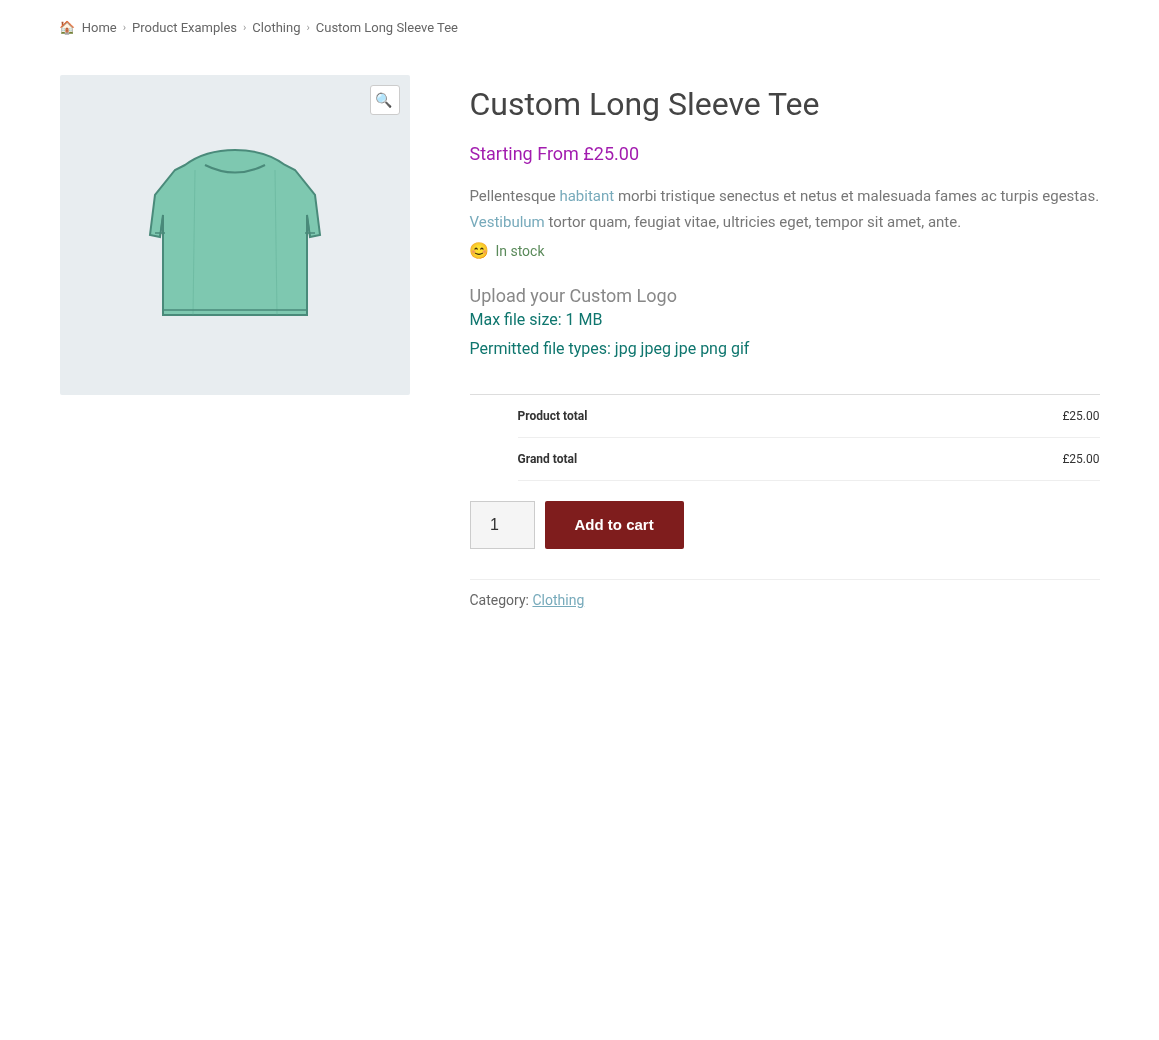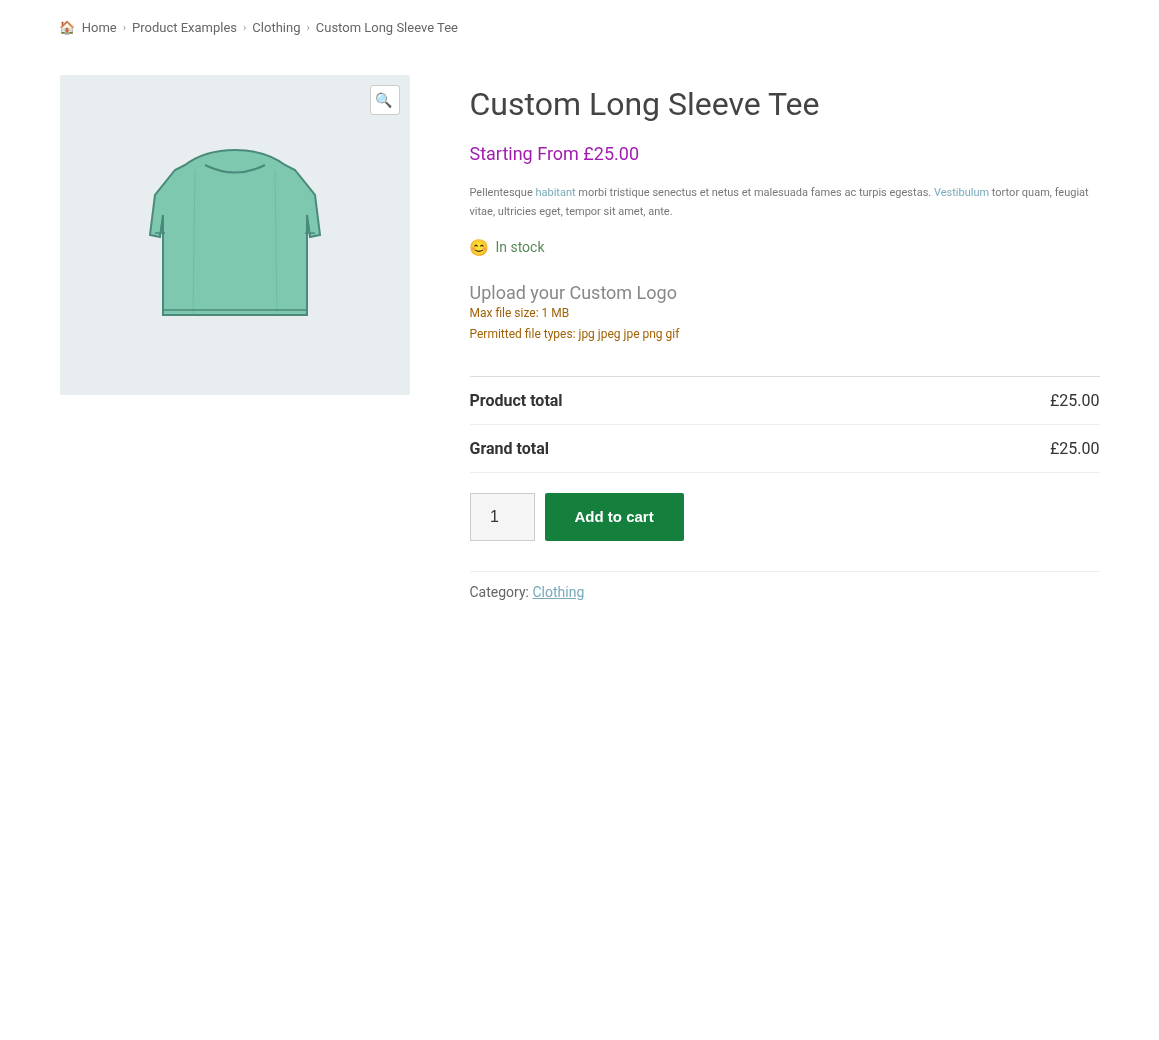--- a/index.html
+++ b/index.html
@@ -93,24 +93,24 @@
       line-height: 1.2;
     }
 
     .product-price {
       font-size: 18px;
       color: #a21caf;
       margin-bottom: 20px;
     }
 
     .product-description {
-      font-size: 11px;
+      font-size: 15px;
       color: #777;
       line-height: 1.7;
-      margin-bottom: 16px;
+      margin-bottom: 6px;
     }
     .product-description a {
       color: #7ab;
       text-decoration: none;
     }
 
     .stock-status {
       display: flex;
       align-items: center;
       gap: 6px;
@@ -140,38 +140,39 @@
     .upload-cloud-icon {
       margin-bottom: 12px;
       color: #999;
     }
     .upload-drop-text {
       font-size: 14px;
       color: #999;
     }
 
     .upload-meta {
-      font-size: 12px;
-      color: #a16207;
+      font-size: 16px;
+      color: #0f766e;
       line-height: 1.8;
       margin-bottom: 30px;
     }
 
     
     .totals-section {
       border-top: 1px solid #ddd;
       margin-bottom: 20px;
     }
     .total-row {
       display: flex;
       justify-content: space-between;
       align-items: flex-end;
       padding: 14px 0;
       border-bottom: 1px solid #eee;
-      font-size: 16px;
+      font-size: 12px;
+      margin-left: 48px;
     }
     .total-row .total-label {
       font-weight: 700;
       color: #333;
     }
     .total-row .total-value {
       color: #333;
     }
 
     
@@ -184,21 +185,21 @@
     .qty-input {
       width: 65px;
       height: 48px;
       border: 1px solid #ccc;
       text-align: center;
       font-size: 16px;
       color: #333;
       background: #f5f5f5;
     }
     .add-to-cart-btn {
-      background: #15803d;
+      background: #7f1d1d;
       color: #fff;
       border: none;
       padding: 0 30px;
       height: 48px;
       font-size: 15px;
       font-weight: 600;
       cursor: pointer;
       border-radius: 2px;
     }
 

